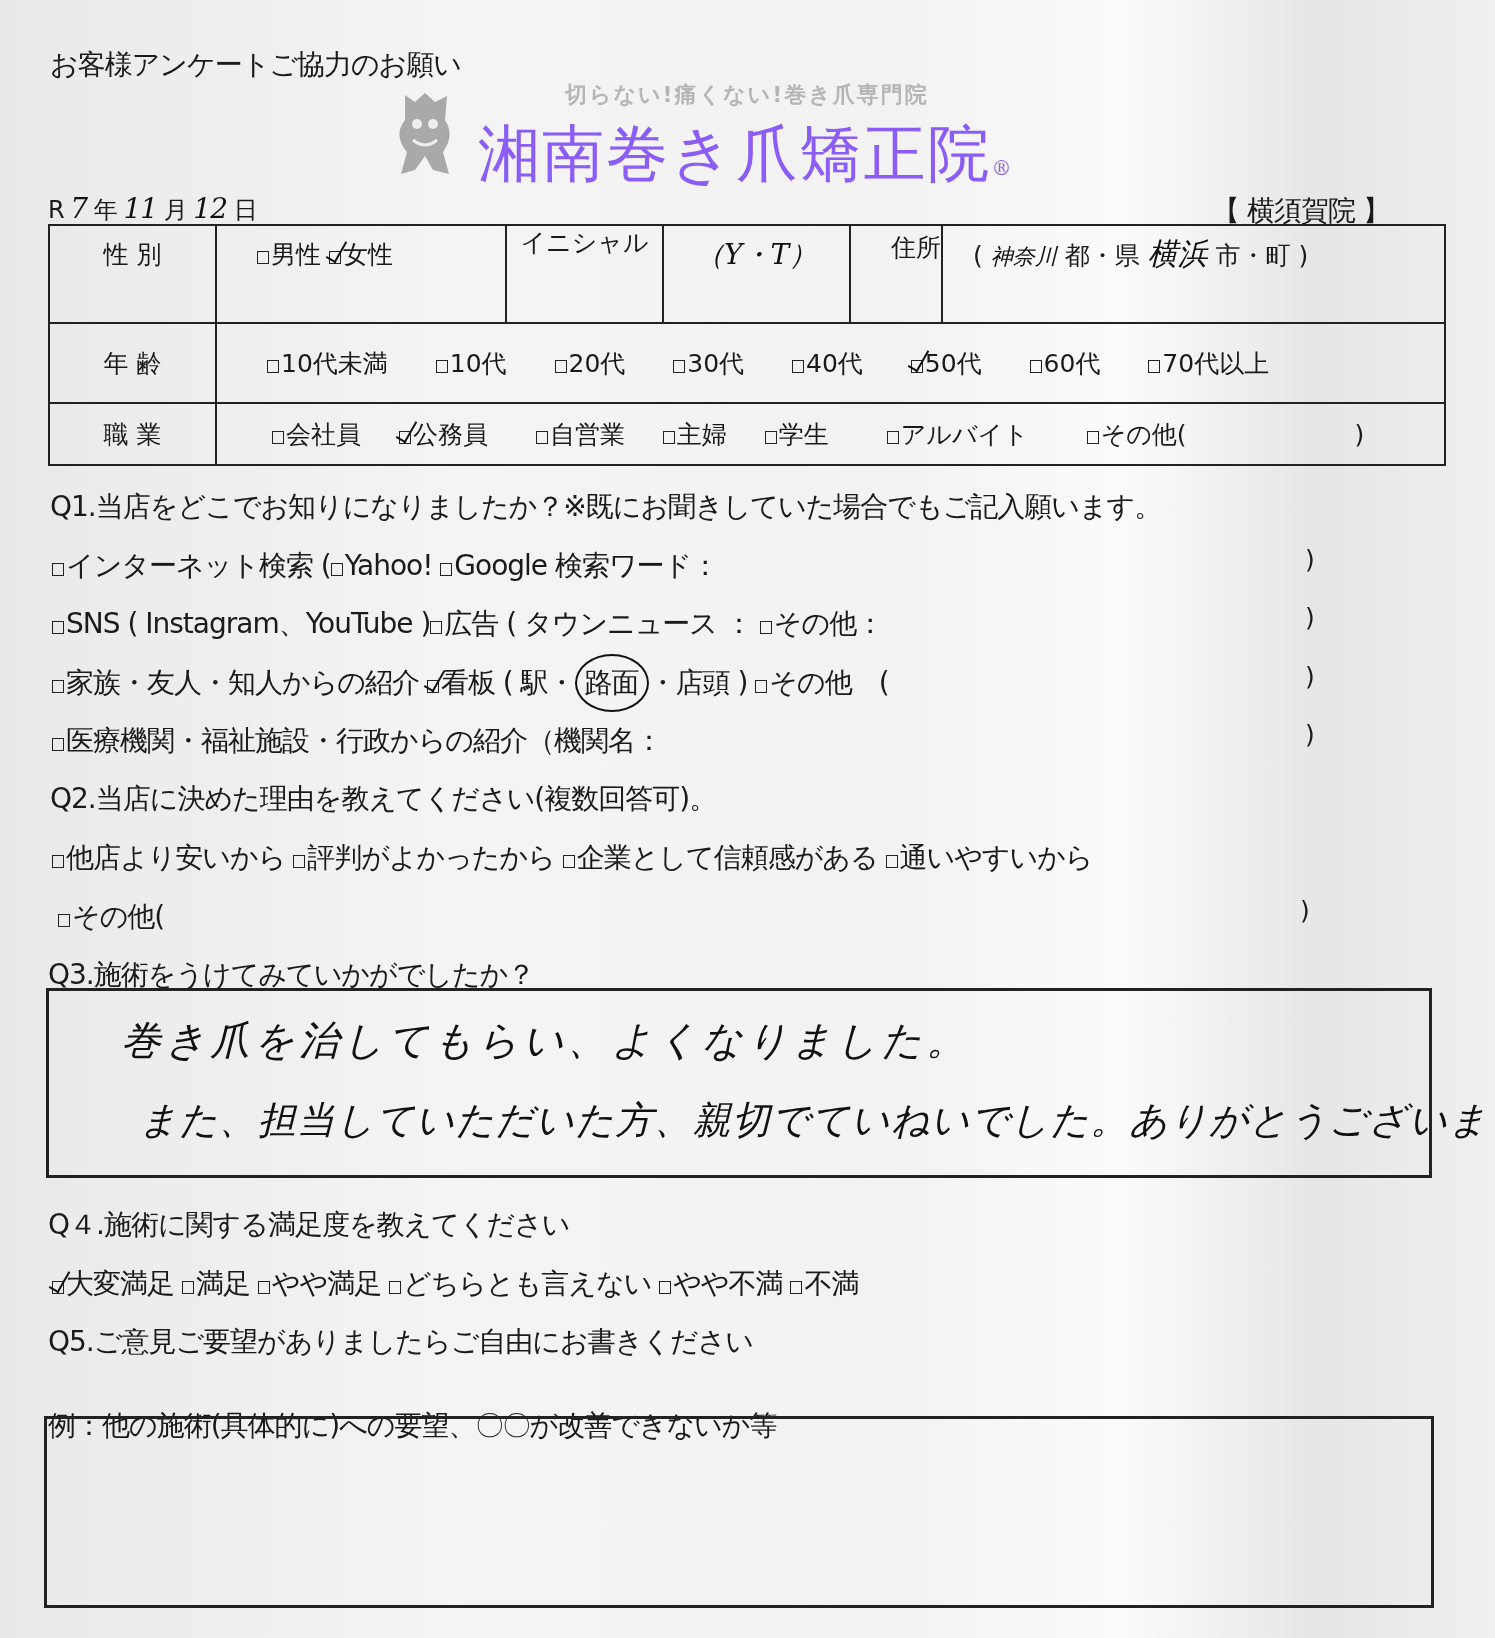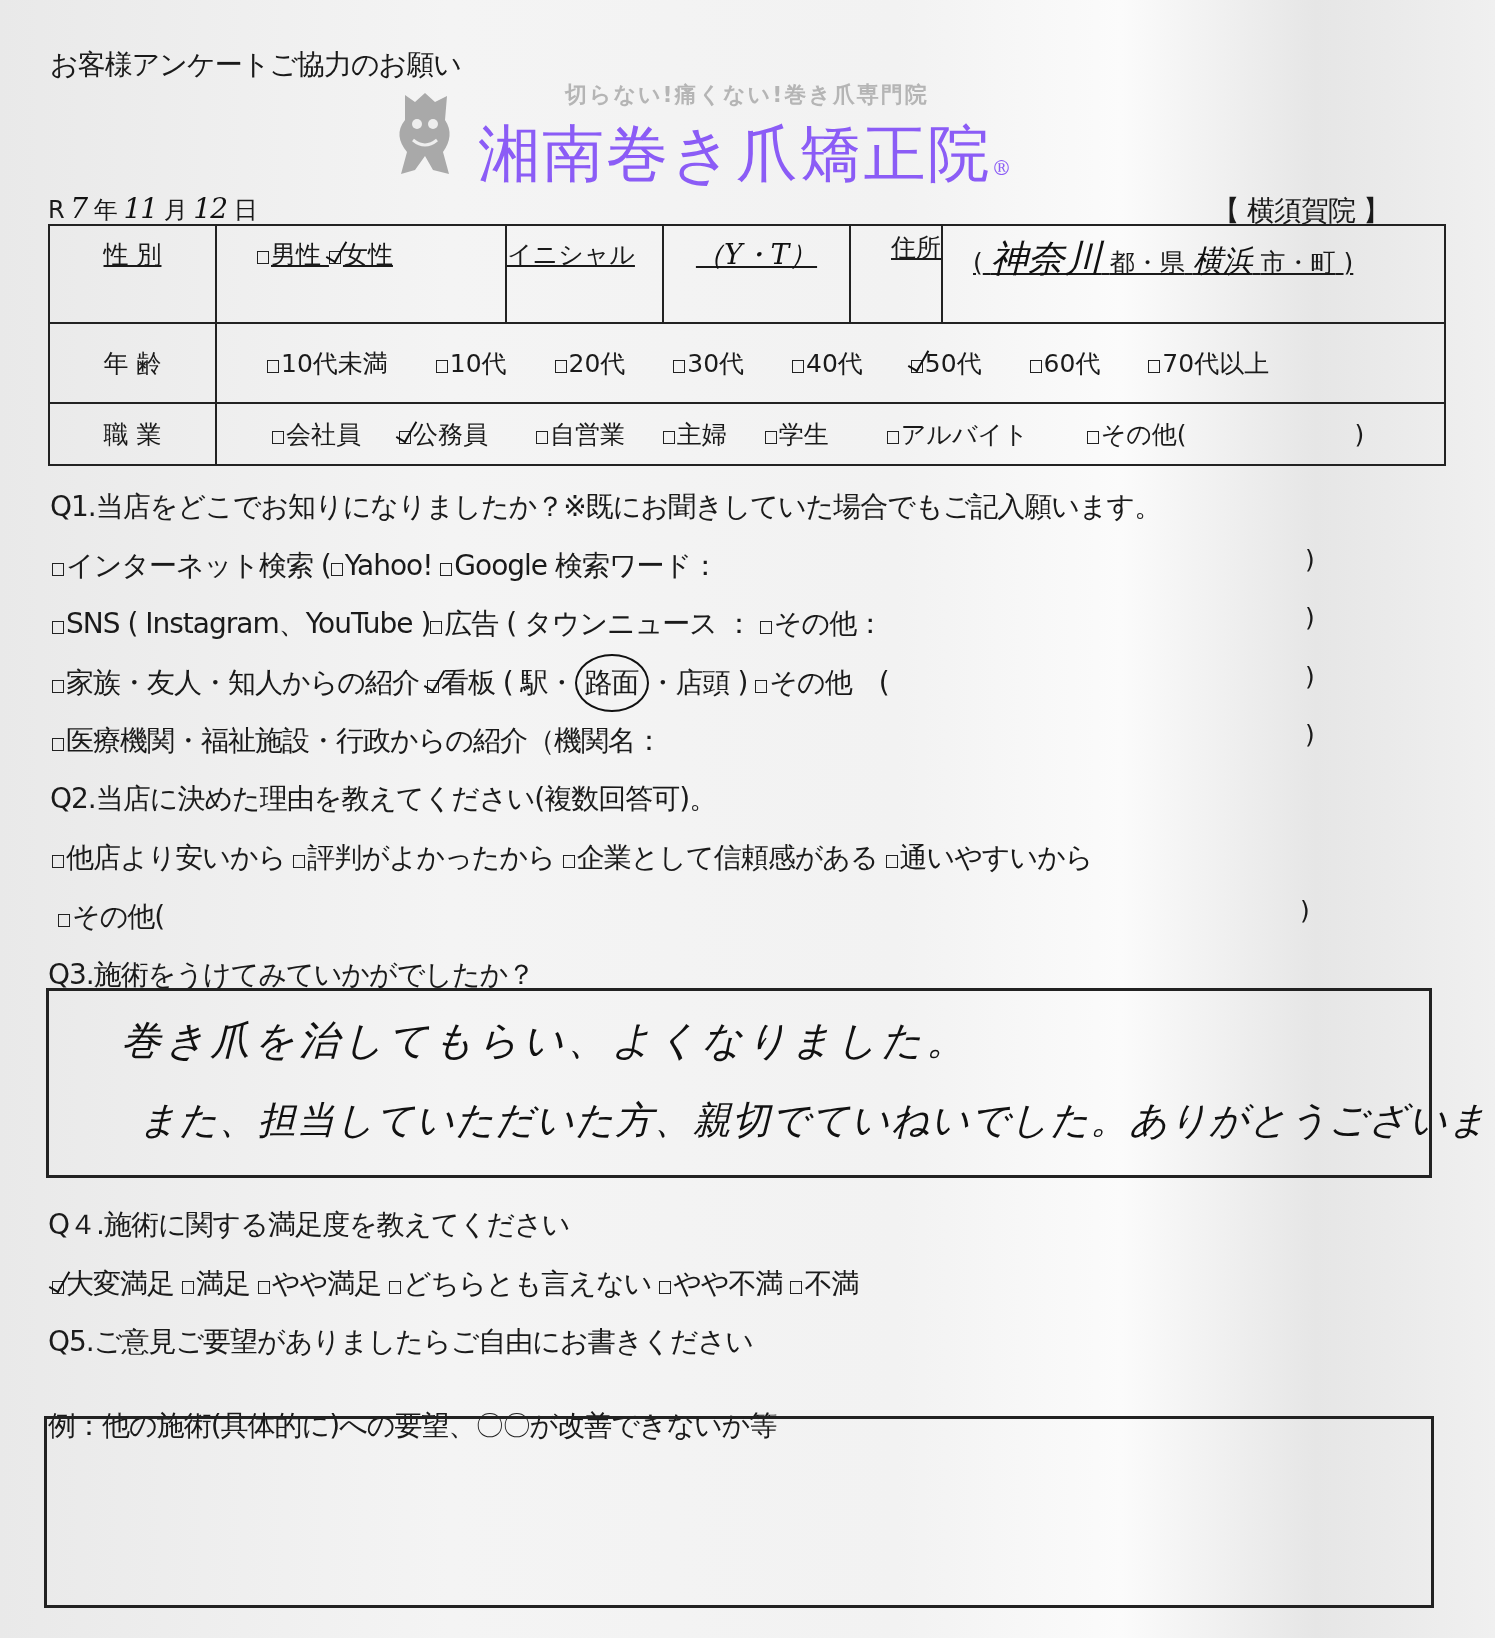--- a/index.html
+++ b/index.html
@@ -41,32 +41,32 @@
   <span>年</span>
   <span class="hand" style="font-size:28px;">11</span>
   <span>月</span>
   <span class="hand" style="font-size:28px;">12</span>
   <span>日</span>
 </div>
 <div class="abs t" style="left:1212px;top:192px;">【 横須賀院 】</div>
 
 <table class="info">
   <tbody>
-      <tr style="height:98px;text-decoration:underline;">
+      <tr style="height:98px;">
     <td class="lbl" style="vertical-align:top;padding-top:12px;">性 別</td>
     <td style="width:248px;vertical-align:top;padding-top:12px;padding-left:40px;">
       <span><span class="box"></span><span>男性</span></span>
       <span><span class="box checked"></span><span>女性</span></span>
     </td>
-    <td style="width:155px;text-align:left;vertical-align:top;padding-top:12px;">イニシャル</td>
+    <td style="width:155px;text-align:center;vertical-align:top;padding-top:0;">イニシャル</td>
     <td style="width:185px;text-align:center;vertical-align:top;padding-top:10px;"><span class="hand" style="font-size:28px;">（Y・T）</span></td>
     <td style="width:90px;text-align:right;vertical-align:top;padding-top:6px;line-height:32px;">住所</td>
     <td style="vertical-align:top;padding-top:8px;padding-left:30px;">
       <span>(</span>
-      <span class="hand" style="font-size:37px;">神奈川</span>
+      <span class="hand" style="font-size:22px;">神奈川</span>
       <span>都・県</span>
       <span class="hand" style="font-size:30px;">横浜</span>
       <span>市・町</span>
       <span>)</span>
     </td>
   </tr>
   <tr style="height:80px;">
     <td class="lbl">年 齢</td>
     <td colspan="5" style="padding-left:50px;">
       <span class="opt"><span class="box"></span><span>10代未満</span></span>

